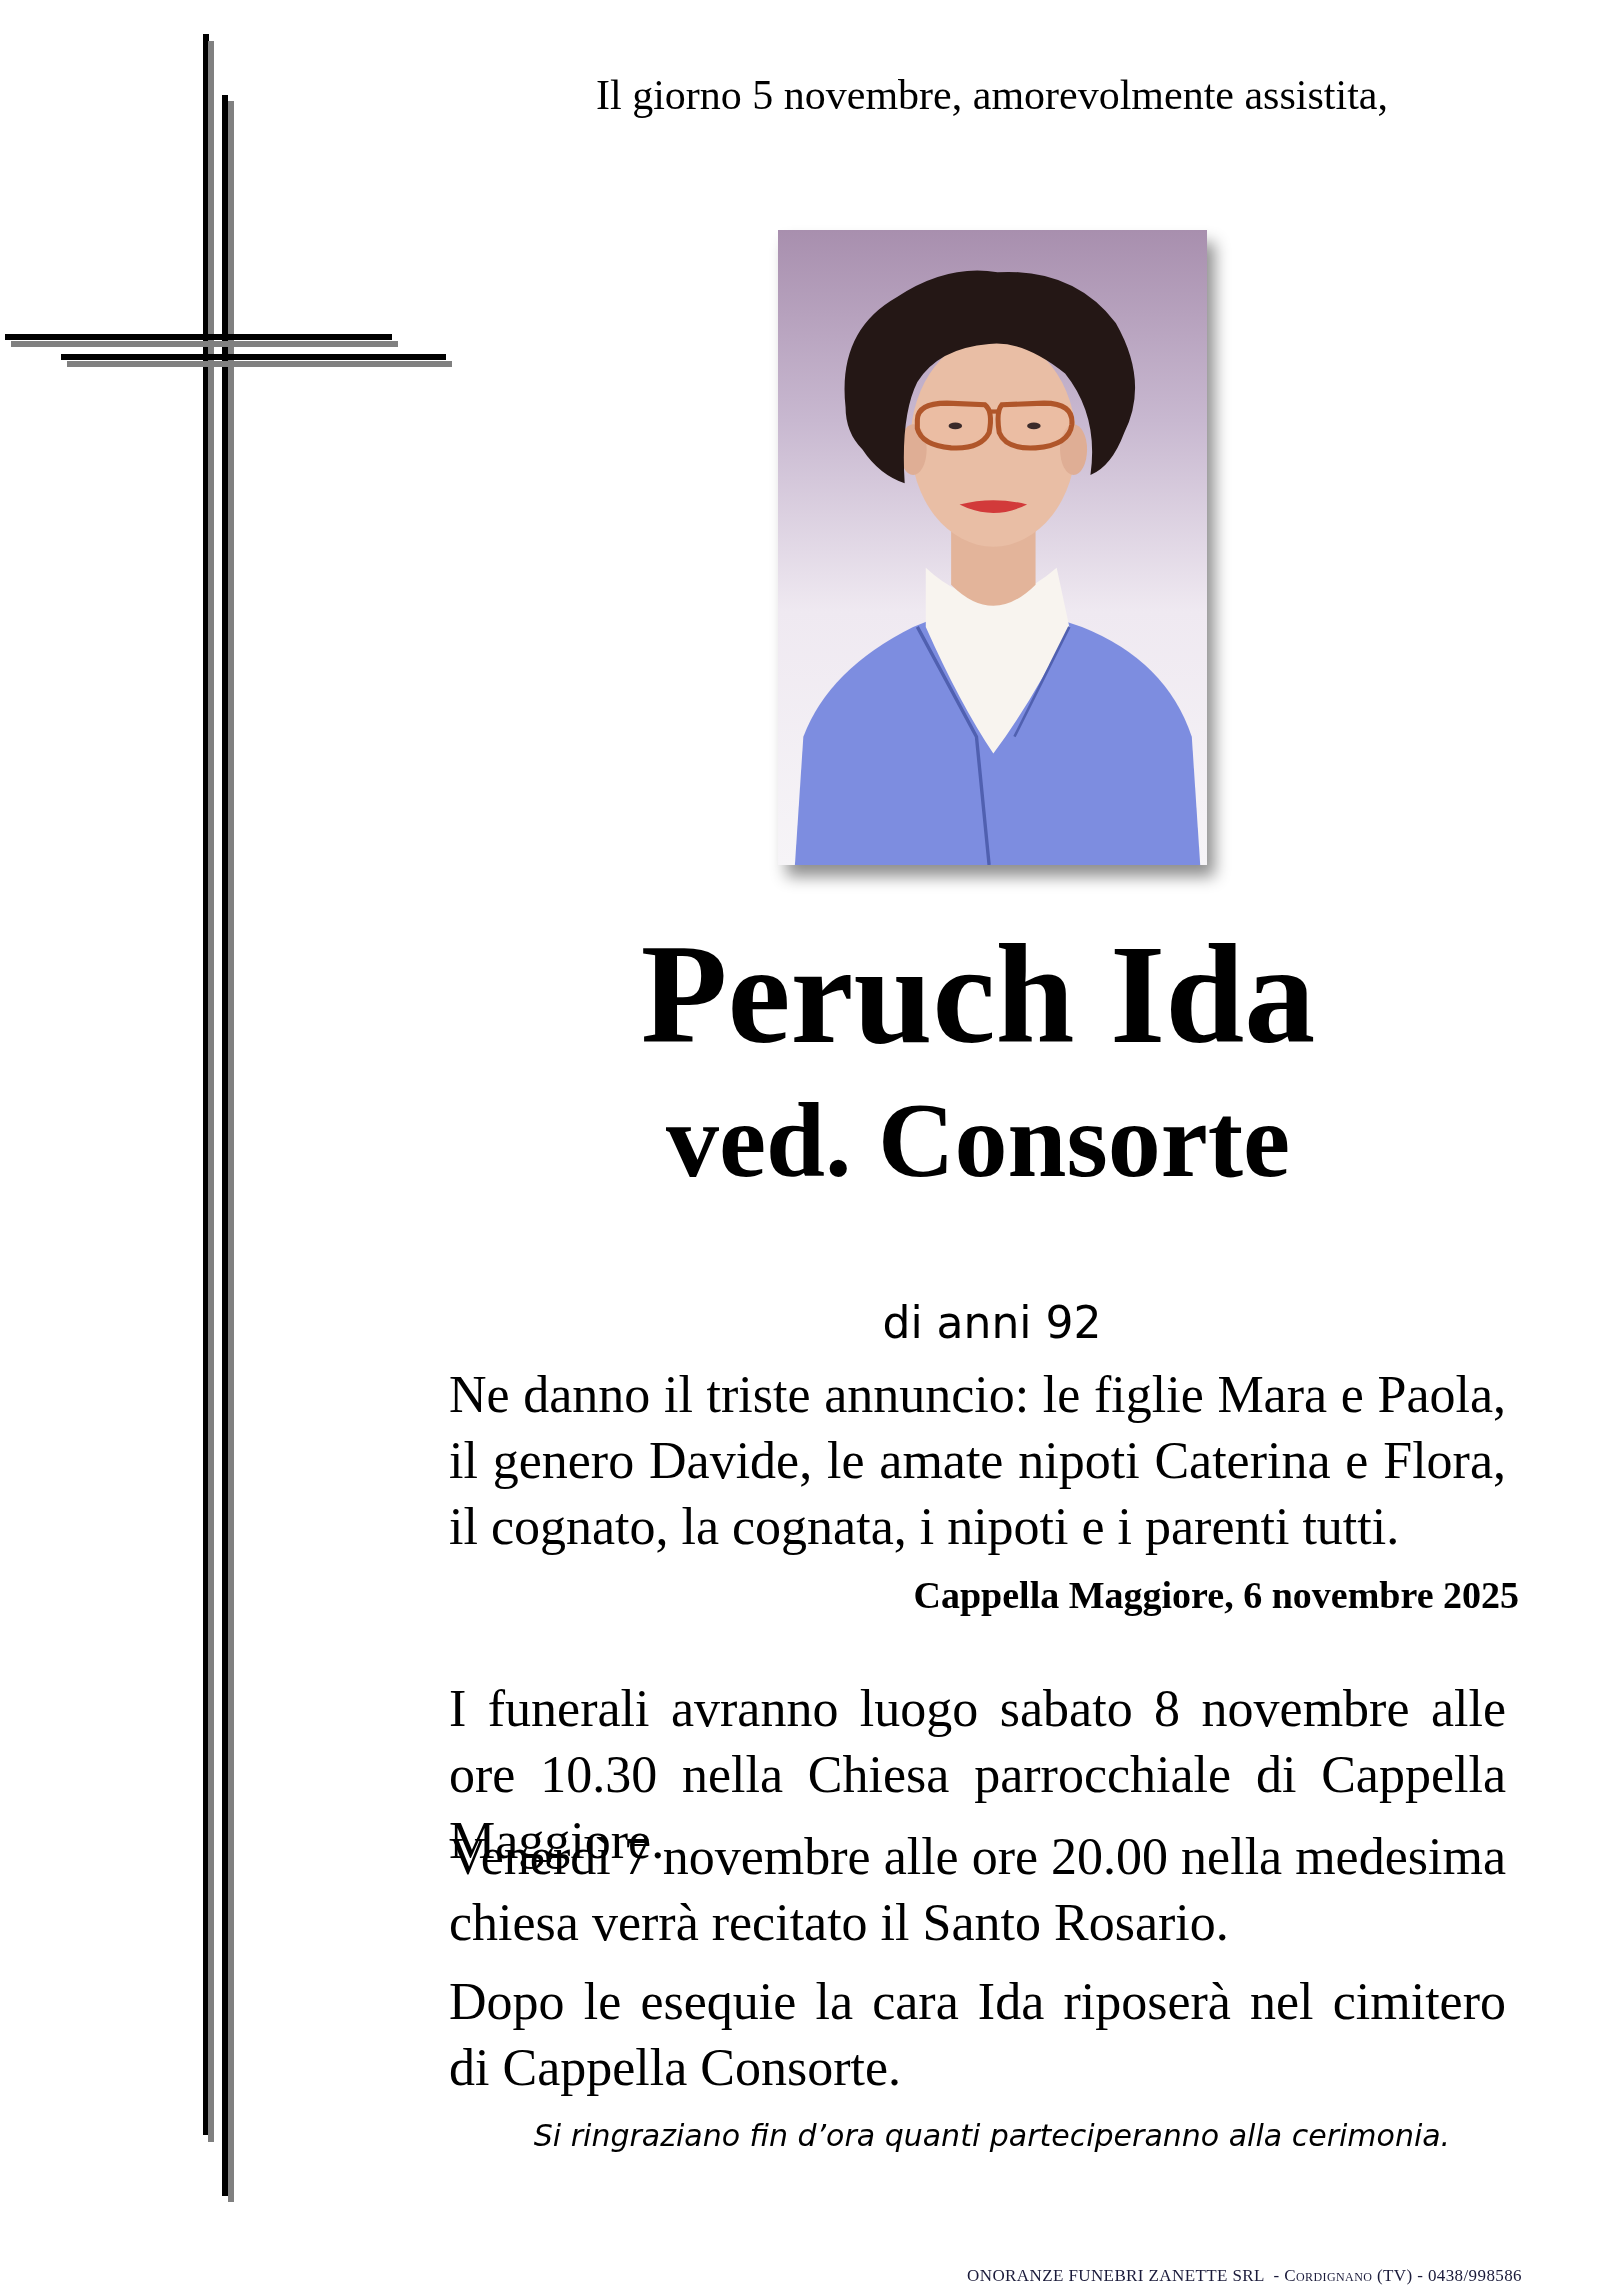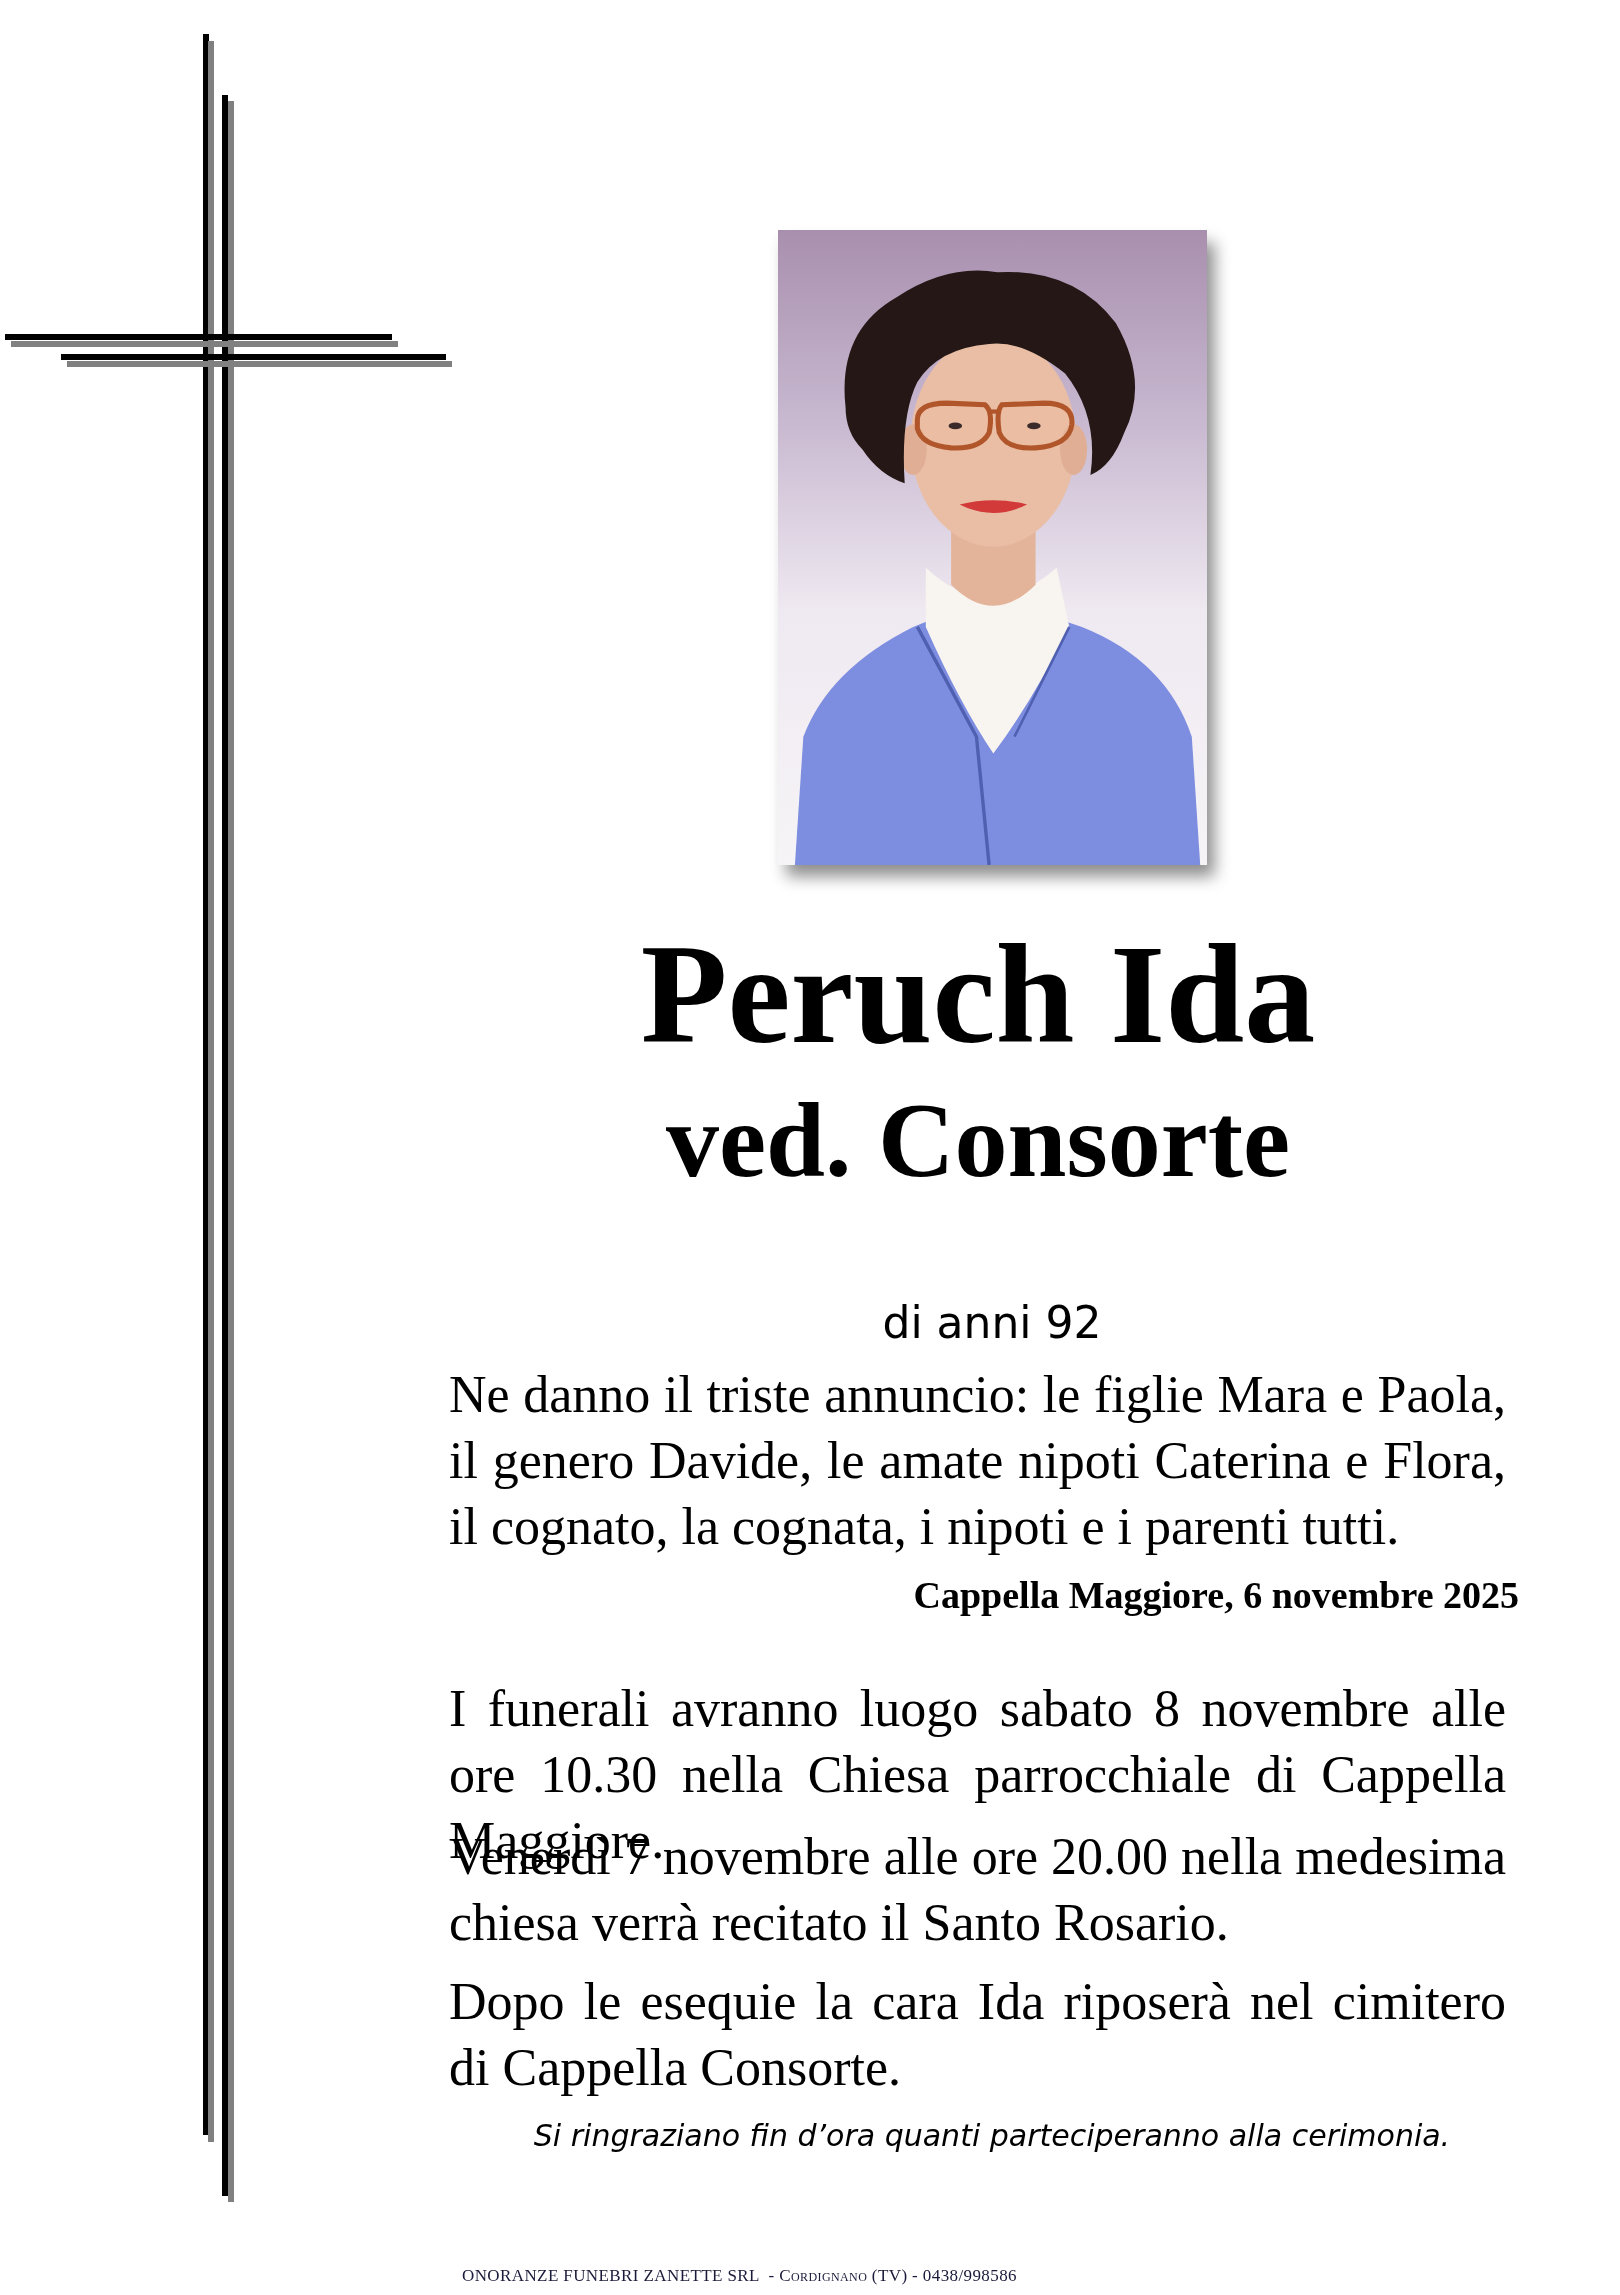--- a/index.html
+++ b/index.html
@@ -93,21 +93,21 @@
       font-family: "DejaVu Sans", sans-serif;
       font-style: italic;
       font-size: 30px;
       line-height: 42px;
     }
     .footer {
       position: absolute;
       left: 462px;
       width: 1060px;
       top: 2265px;
-      text-align: left;
+      text-align: right;
       font-family: "Liberation Serif", serif;
       font-size: 17px;
       line-height: 22px;
       color: #1a1a3a;
       letter-spacing: 0.4px;
     }
     .footer .smallcaps { font-variant: small-caps; }
   </style>
 </head>
 <body>
@@ -121,20 +121,21 @@
   <div class="bar gray" style="left:228px; top:101px; width:5.9px; height:2101px;"></div>
 
   <div class="bar black" style="left:5px; top:334px; width:387px; height:5.9px;"></div>
   <div class="bar gray" style="left:11px; top:341px; width:387px; height:5.9px;"></div>
 
   <div class="bar black" style="left:61px; top:354px; width:385px; height:5.9px;"></div>
   <div class="bar gray" style="left:67px; top:361px; width:385px; height:5.9px;"></div>
 </div>
 
 <div class="header" style="top:71px;">
+  <div>Il giorno 5 novembre, amorevolmente assistita,</div>
 </div>
 
 <div class="photo-frame" title="Portrait of the deceased: elderly woman with dark hair, orange-rimmed glasses, blue fleece jacket">
   <svg width="429" height="635" viewBox="0 0 508 752">
     <defs>
       <linearGradient id="bg" x1="0" y1="0" x2="0" y2="1">
         <stop offset="0" stop-color="#a88fae"></stop>
         <stop offset="0.3" stop-color="#c8b8d0"></stop>
         <stop offset="0.6" stop-color="#efe9f1"></stop>
         <stop offset="1" stop-color="#f6f4f7"></stop>

